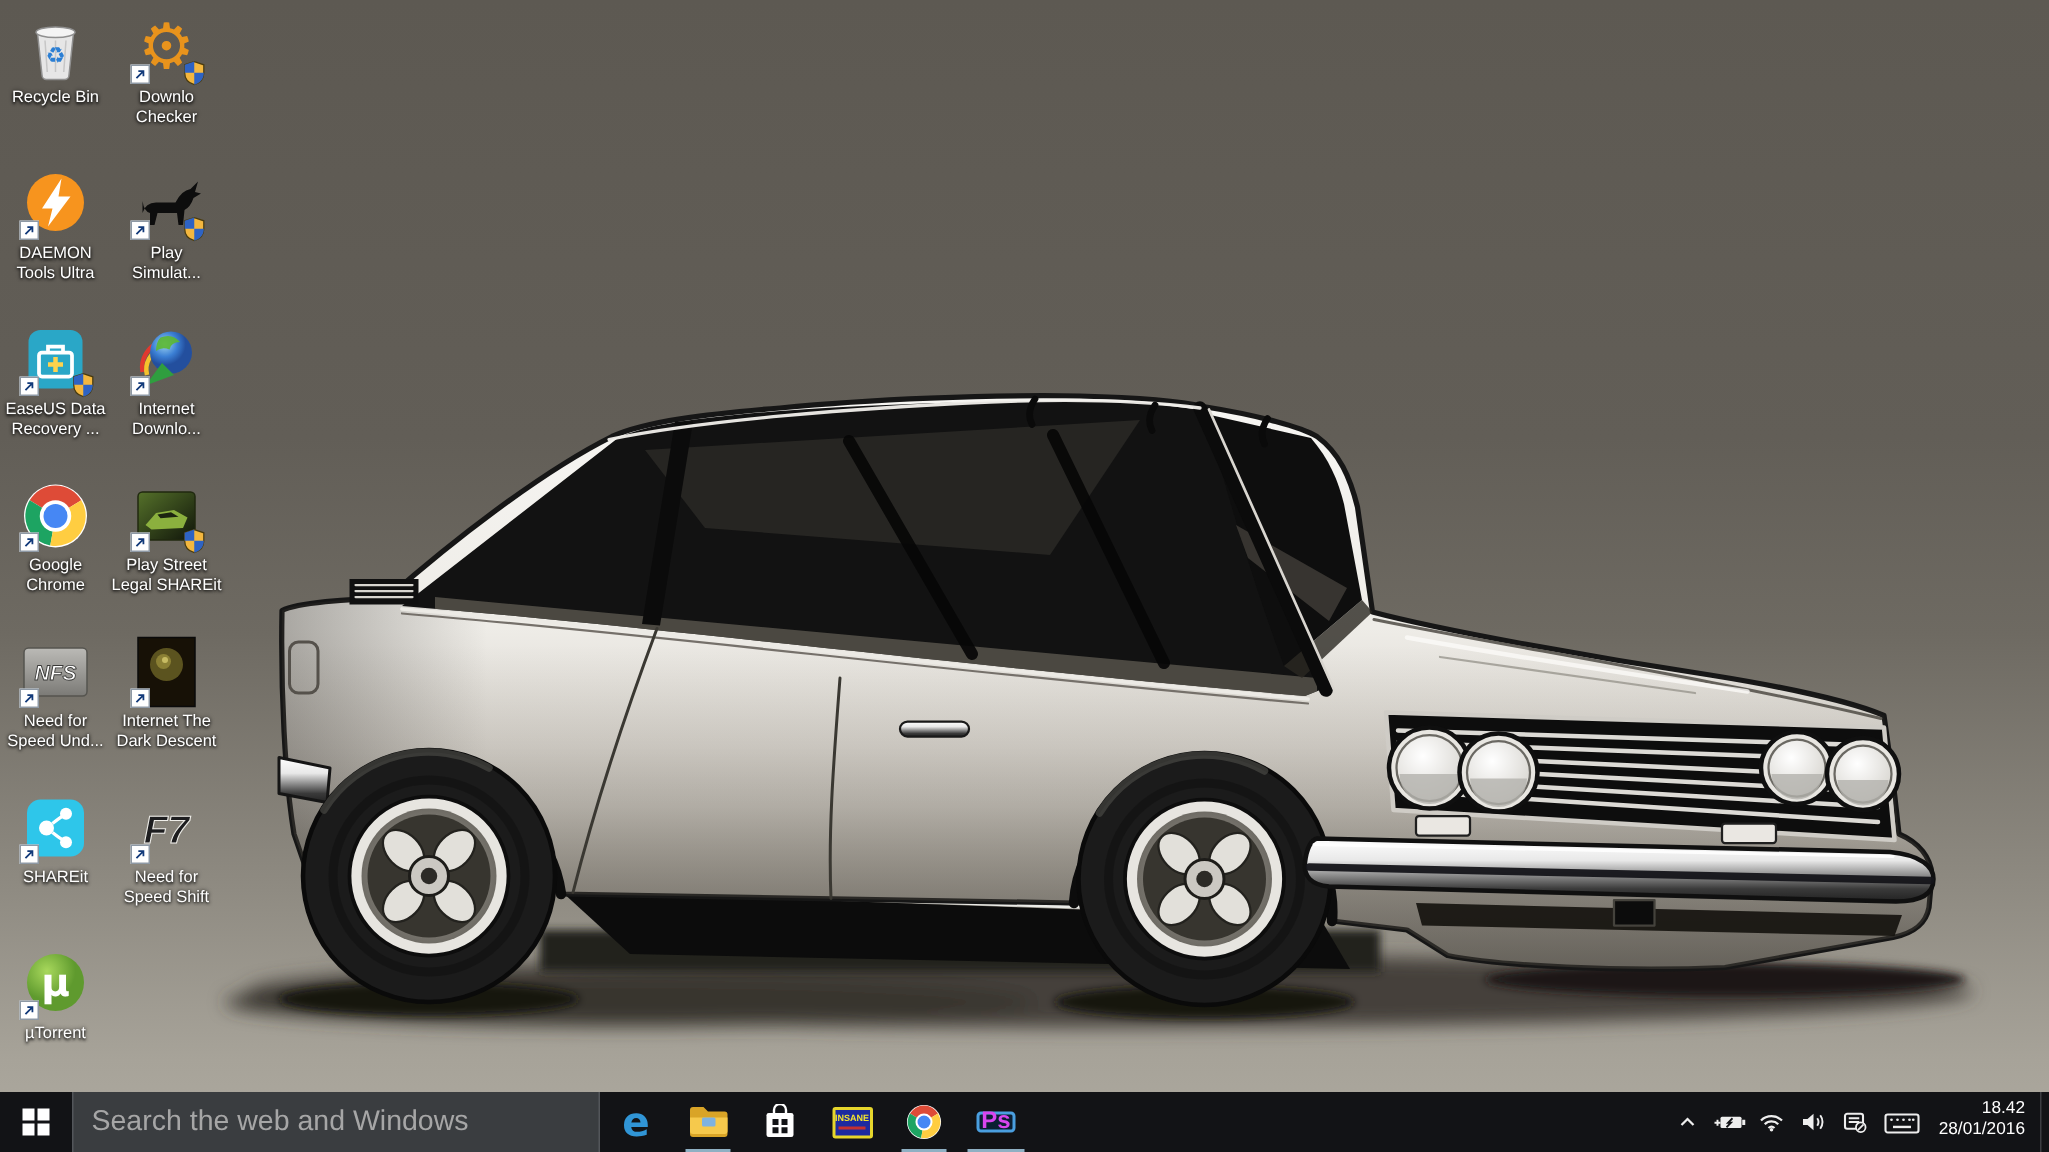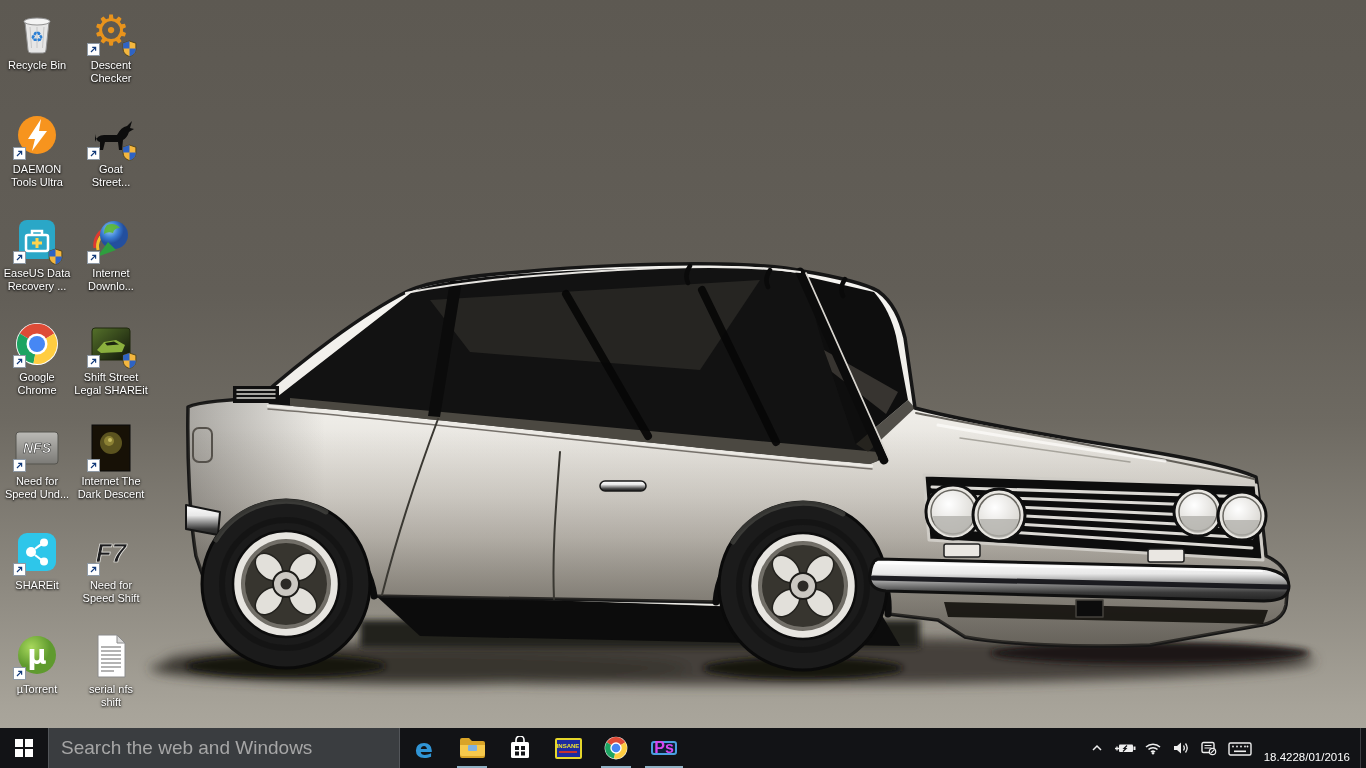--- a/index.html
+++ b/index.html
@@ -48,21 +48,21 @@
   .edge-glyph { color:#3095d6; font-size:27px; font-weight:bold; font-family:"DejaVu Sans","Liberation Sans",sans-serif; }
   .ps-tile { width:26px; height:14px; background:#0c1f33; border:2px solid #4a9fe0; border-radius:3px;
     color:#d946ef; font-size:16px; font-weight:bold; display:flex; align-items:center; justify-content:center; }
   .insane-tile { width:27px; height:21px; background:#1c2aa0; border:2px solid #e6d62c; border-radius:2px;
     display:flex; flex-direction:column; align-items:center; justify-content:center; }
   .insane-tile span { color:#f2e42e; font-size:6px; font-weight:bold; letter-spacing:0; line-height:7px; }
   .insane-tile i { display:block; width:18px; height:2px; background:#c43030; margin-top:1px; }
   .tb-spacer { flex:1; }
   .tray { display:flex; align-items:center; gap:6px; padding:0 4px; }
   .tray-ic { display:flex; align-items:center; justify-content:center; width:22px; height:40px; }
-  .clock { display:flex; flex-direction:row; justify-content:center; align-items:flex-end;
+  .clock { display:flex; flex-direction:column; justify-content:center; align-items:flex-end;
     color:#fff; font-size:11.5px; line-height:14px; padding:0 10px 4px 6px; text-align:right; }
   .showdesk { width:6px; border-left:1px solid #3c3e42; }
 </style>
 </head>
 <body>
 
 <div class="desktop">
 
   <svg class="wallpaper-svg" viewBox="0 0 1366 768">
     <defs>
@@ -265,21 +265,21 @@
             <path d="M7 8 H13 C13 12 10.5 14.5 7 15.5 Z" fill="#2e63c4"></path>
           </svg>
         </span>
       <span class="badge-shortcut">
           <svg viewBox="0 0 13 13" width="11" height="11">
             <path d="M3.5 9.5 L9 4 M5 4 h4 v4" stroke="#123a7a" stroke-width="1.4" fill="none"></path>
           </svg>
         </span>
     </div>
     <div class="label">
-        <div>Descent</div>
+        <div>Downlo</div>
         <div>Checker</div>
       </div>
   </div>
 
 
   <div class="dicon" style="left:-5px;top:112px">
     <div class="art">
       <svg viewBox="0 0 48 48" width="48" height="48">
         <circle cx="24" cy="23" r="19" fill="#f7941e"></circle>
         <polygon points="28,7 15,27 22,27 19,39 34,19 26,19" fill="#fff"></polygon>
@@ -308,22 +308,22 @@
             <path d="M7 8 H13 C13 12 10.5 14.5 7 15.5 Z" fill="#2e63c4"></path>
           </svg>
         </span>
       <span class="badge-shortcut">
           <svg viewBox="0 0 13 13" width="11" height="11">
             <path d="M3.5 9.5 L9 4 M5 4 h4 v4" stroke="#123a7a" stroke-width="1.4" fill="none"></path>
           </svg>
         </span>
     </div>
     <div class="label">
-        <div>Goat</div>
-        <div>Street...</div>
+        <div>Play</div>
+        <div>Simulat...</div>
       </div>
   </div>
 
   <div class="dicon" style="left:-5px;top:216px">
     <div class="art">
       <svg viewBox="0 0 48 48" width="48" height="48">
         <rect x="6" y="4" width="36" height="39" rx="8" fill="#2aa7c7"></rect>
         <path d="M19 19 v-4 h10 v4" stroke="#fff" stroke-width="2.5" fill="none"></path>
         <rect x="13" y="19" width="22" height="16" rx="2" fill="none" stroke="#fff" stroke-width="2.5"></rect>
         <path d="M24 22 v10 M19 27 h10" stroke="#ffd34d" stroke-width="3"></path>
@@ -417,21 +417,21 @@
             <path d="M7 8 H13 C13 12 10.5 14.5 7 15.5 Z" fill="#2e63c4"></path>
           </svg>
         </span>
       <span class="badge-shortcut">
           <svg viewBox="0 0 13 13" width="11" height="11">
             <path d="M3.5 9.5 L9 4 M5 4 h4 v4" stroke="#123a7a" stroke-width="1.4" fill="none"></path>
           </svg>
         </span>
     </div>
     <div class="label">
-        <div>Shift Street</div>
+        <div>Play Street</div>
         <div>Legal SHAREit</div>
       </div>
   </div>
 
   <div class="dicon" style="left:-5px;top:424px">
     <div class="art">
       <svg viewBox="0 0 48 48" width="48" height="48">
         <defs>
             <linearGradient id="g-nfs" x1="0" y1="0" x2="0" y2="1">
               <stop offset="0" stop-color="#bbbab6"></stop>
@@ -528,33 +528,20 @@
             <path d="M3.5 9.5 L9 4 M5 4 h4 v4" stroke="#123a7a" stroke-width="1.4" fill="none"></path>
           </svg>
         </span>
     </div>
     <div class="label">
         <div>µTorrent</div>
         <div></div>
       </div>
   </div>
 
-  <div class="dicon" style="left:69px;top:632px">
-    <div class="art">
-      <svg viewBox="0 0 48 48" width="48" height="48">
-        <path d="M11 3 h19 l8 8 v34 h-27 z" fill="#fff" stroke="#8a8a8a"></path>
-        <path d="M30 3 l8 8 h-8 z" fill="#d8d8d8" stroke="#8a8a8a"></path>
-        <path d="M14 15 h20 M14 19 h20 M14 23 h20 M14 27 h20 M14 31 h20 M14 35 h20 M14 39 h13" stroke="#9a9a9a" stroke-width="1.4"></path>
-      </svg>
-    </div>
-    <div class="label">
-        <div>serial nfs</div>
-        <div>shift</div>
-      </div>
-  </div>
 
   <div class="taskbar">
     <div class="tb-btn">
       <span class="startflag">
           <div></div>
           <div></div>
           <div></div>
           <div></div>
         </span>
     </div>

